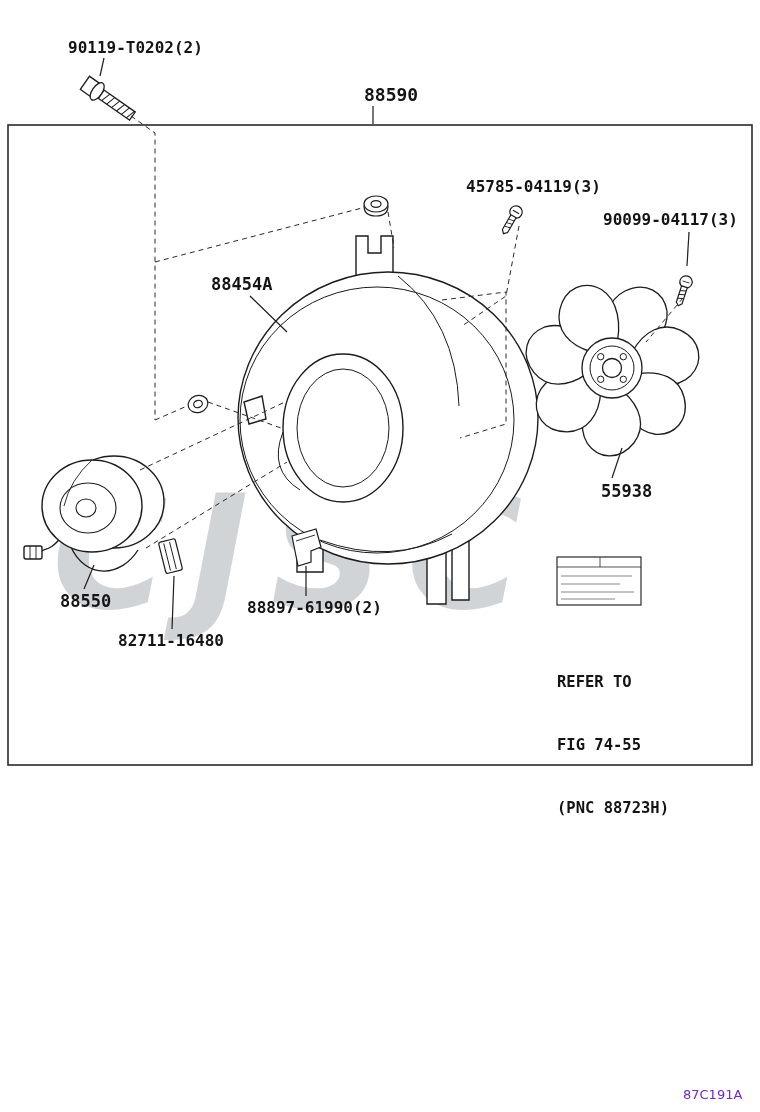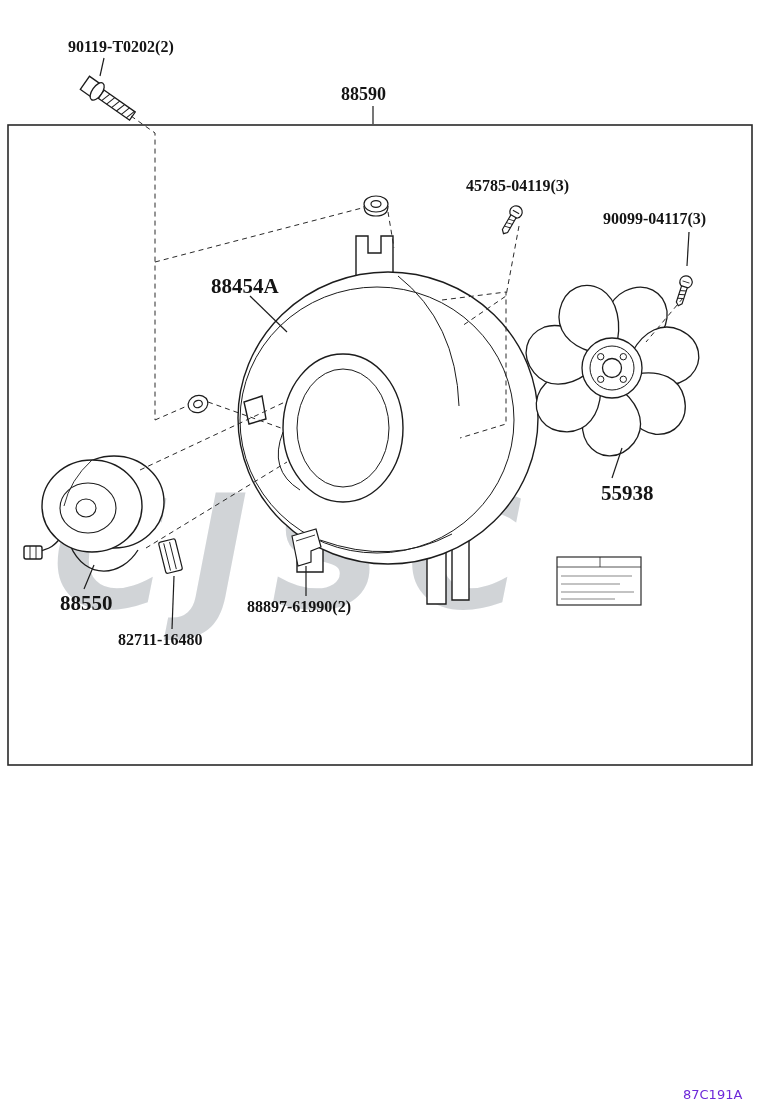--- a/index.html
+++ b/index.html
@@ -11,24 +11,23 @@
     overflow:hidden;
   }
   .diagram-svg{position:absolute;left:0;top:0;}
   .part-label{
     position:absolute;
     font-weight:bold;
     font-size:16px;
     color:#141414;
     white-space:pre;
     letter-spacing:0px;
-    font-family:Liberation Serif, serif;
-  }
-  .part-label.big{font-size:18px;}
-  .part-label.mid{font-size:21px;}
+  }
+  .part-label.big{font-size:18px;margin-left:23px;}
+  .part-label.mid{font-size:17px;}
   .note-block{
     position:absolute;
     font-weight:bold;
     font-size:15.5px;
     color:#141414;
     line-height:21px;
     white-space:pre;
   }
   .figure-code{
     position:absolute;
@@ -209,16 +208,21 @@
   <div class="part-label mid" style="left:211px;top:274px">88454A</div>
 
   <div class="part-label mid" style="left:601px;top:481px">55938</div>
 
   <div class="part-label mid" style="left:60px;top:591px">88550</div>
 
   <div class="part-label" style="left:247px;top:598px">88897-61990(2)</div>
 
   <div class="part-label" style="left:118px;top:631px">82711-16480</div>
 
+  <div class="note-block" style="left:557px;top:630px">
+    <div>REFER TO</div>
+    <div>FIG 74-55</div>
+    <div>(PNC 88723H)</div>
+  </div>
 
   <div class="figure-code" style="left:683px;top:1087px">87C191A</div>
 
 </div>
 
 </body></html>

